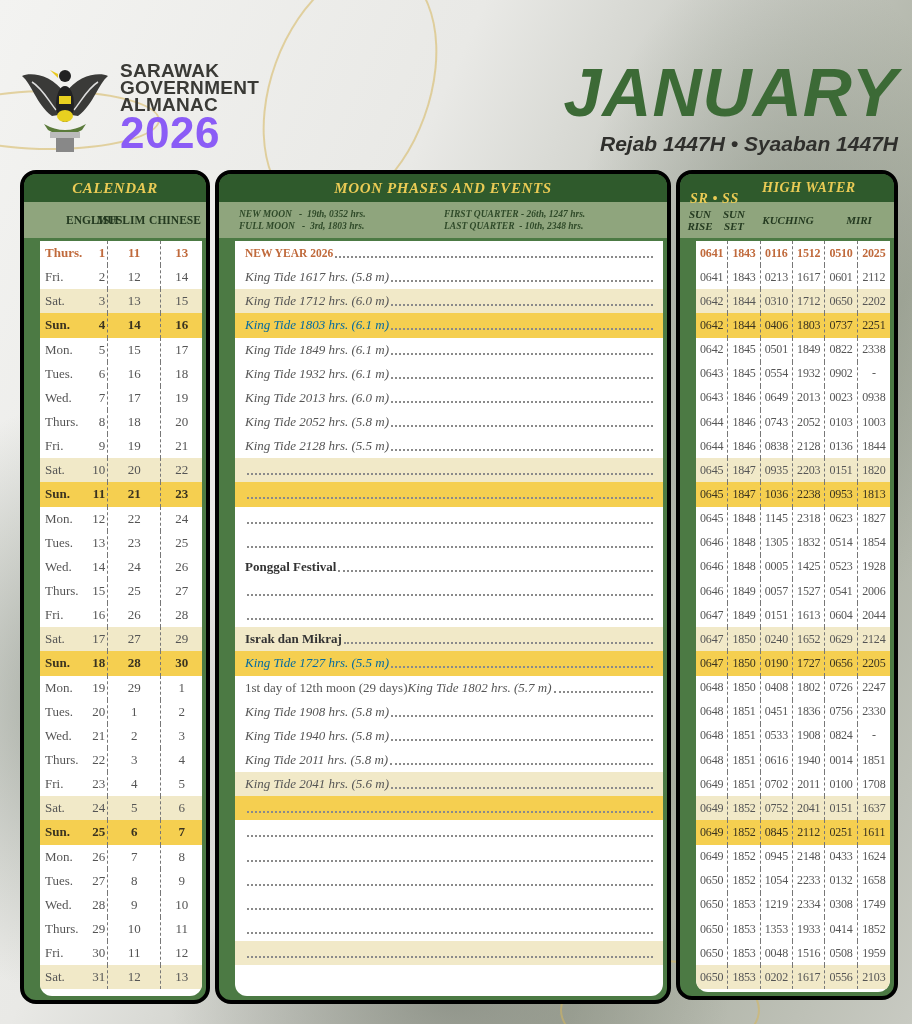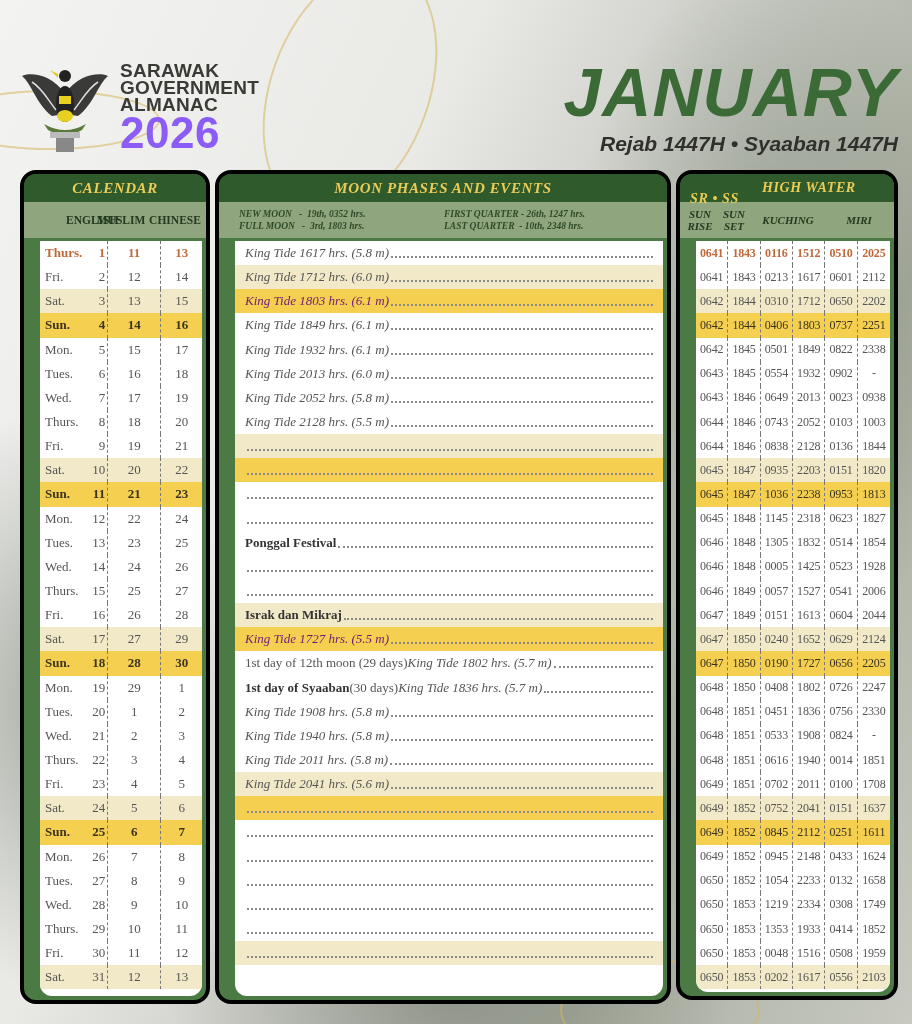--- a/index.html
+++ b/index.html
@@ -48,21 +48,21 @@
   #ev { left: 215px; top: 170px; width: 456px; height: 834px; }
   #ev .subhead { height: 36px; font-size: 9.5px; font-weight: bold; font-style: italic; color: #2f4a29; padding-left: 20px; flex-wrap: wrap; align-content: center; }
   #ev .subhead .mp { width: 205px; line-height: 12px; white-space: pre; }
   #ev .body { top: 67px; bottom: 4px; }
   .ev-text { flex: 1; display: flex; align-items: center; padding: 0 10px; height: 100%; white-space: nowrap; overflow: hidden; }
   .ev-text .t { flex-shrink: 0; }
   .ev-text .t.it { font-style: italic; }
   .ev-text .t.b { font-weight: bold; color: #333; }
   .ev-text .t.hol { color: #c06a3c; font-weight: bold; font-size: 11.5px; }
   .ev-text .dots { flex: 1; border-bottom: 2px dotted #8a8a8a; height: 0; margin-left: 2px; align-self: center; margin-top: 8px; }
-  .row.sun .ev-text { font-weight: normal; color: #701a75; text-align: center; }
+  .row.sun .ev-text { font-weight: normal; color: #0369a1; text-align: center; }
 
   
   #tide { left: 676px; top: 170px; width: 222px; height: 830px; }
   #tide .title { justify-content: flex-start; padding-left: 10px; font-size: 14px; }
   #tide .title .srss { width: 72px; margin-top: 21px; }
   #tide .subhead { height: 36px; font-size: 11px; font-weight: bold; font-style: italic; }
   #tide .subhead div { text-align: center; line-height: 12px; }
   #tide .body { top: 67px; bottom: 4px; }
   .t-cell { width: 35.5px; text-align: center; font-size: 12px; border-right: 1px dashed #777; height: 100%; display: flex; align-items: center; justify-content: center; letter-spacing: -0.2px; }
   .t-cell:last-child { border-right: none; }
@@ -297,20 +297,26 @@
 
 <div class="panel" id="ev">
   <div class="title">MOON PHASES AND EVENTS</div>
   <div class="subhead">
     <span class="mp">NEW MOON   -  19th, 0352 hrs.</span>
     <span class="mp">FIRST QUARTER - 26th, 1247 hrs.</span>
     <span class="mp">FULL MOON   -  3rd, 1803 hrs.</span>
     <span class="mp">LAST QUARTER  - 10th, 2348 hrs.</span>
   </div>
   <div class="body" id="ev-body">
+      <div class="row hol">
+        <div class="ev-text">
+          <span class="t hol">NEW YEAR 2026</span>
+          <span class="dots"></span>
+        </div>
+      </div>
       <div class="row">
         <div class="ev-text">
           <span class="t it">King Tide 1617 hrs. (5.8 m)</span>
           <span class="dots"></span>
         </div>
       </div>
       <div class="row sat">
         <div class="ev-text">
           <span class="t it">King Tide 1712 hrs. (6.0 m)</span>
           <span class="dots"></span>
@@ -397,28 +403,20 @@
       <div class="row sun">
         <div class="ev-text">
           <span class="t it">King Tide 1727 hrs. (5.5 m)</span>
           <span class="dots"></span>
         </div>
       </div>
       <div class="row">
         <div class="ev-text">
           <span class="t ">1st day of 12th moon (29 days) </span>
           <span class="t it">King Tide 1802 hrs. (5.7 m)</span>
-          <span class="dots"></span>
-        </div>
-      </div>
-      <div class="row">
-        <div class="ev-text">
-          <span class="t b">1st day of Syaaban</span>
-          <span class="t "> (30 days) </span>
-          <span class="t it">King Tide 1836 hrs. (5.7 m)</span>
           <span class="dots"></span>
         </div>
       </div>
       <div class="row">
         <div class="ev-text">
           <span class="t it">King Tide 1908 hrs. (5.8 m)</span>
           <span class="dots"></span>
         </div>
       </div>
       <div class="row">

